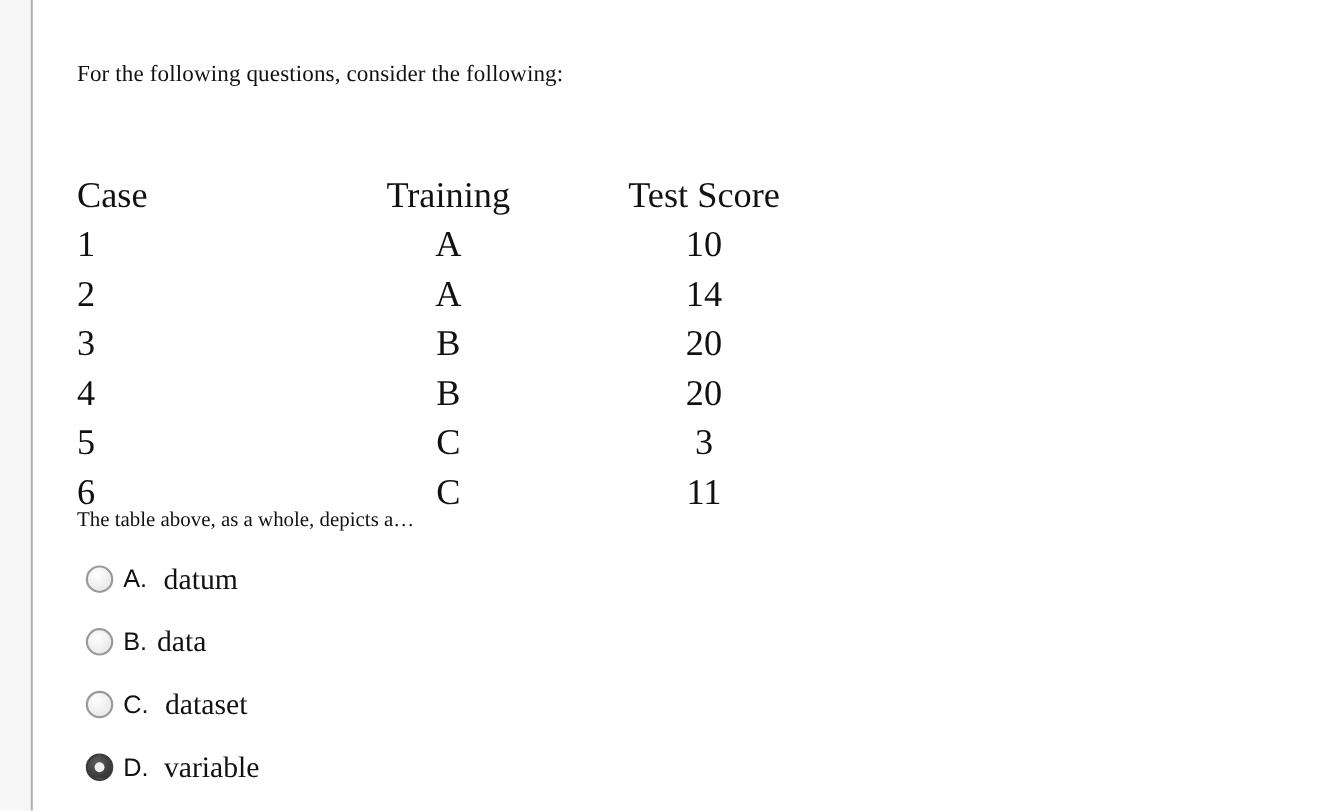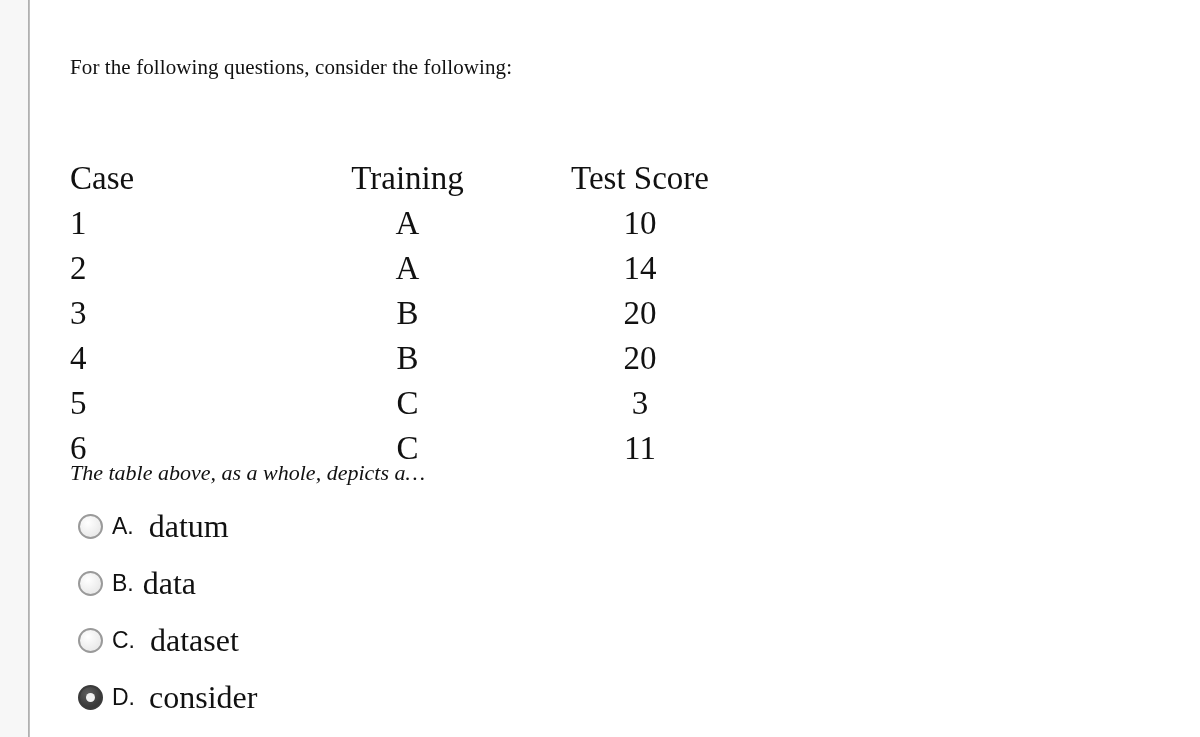--- a/index.html
+++ b/index.html
@@ -81,24 +81,23 @@
   }
   .col-case   { width: 225px; text-align: left;   padding-left: 0 !important; }
   .col-train  { width: 225px; text-align: center; }
   .col-score  { width: 240px; text-align: center; }
 
   
   #question-text {
     position: absolute;
     left: 0;
     top: 458px;
-    font-size: 22px;
+    font-size: 19px;
     line-height: 30px;
     white-space: nowrap;
-    font-style: italic;
   }
 
   
   #options-list {
     position: absolute;
     left: 8px;
     top: 498px;
     width: 600px;
   }
   .option-row {
@@ -135,21 +134,21 @@
     background: #f1f1f1;
   }
   .opt-letter {
     font-family: "Liberation Sans", "DejaVu Sans", sans-serif;
     font-size: 23px;
     margin-left: 9px;
     flex: 0 0 auto;
   }
   .opt-text {
     font-family: "Liberation Serif", "DejaVu Serif", serif;
-    font-size: 32px;
+    font-size: 27px;
     margin-left: 9px;
     flex: 0 0 auto;
   }
   .opt-row-a .opt-text { margin-left: 15px; }
   .opt-row-c .opt-text { margin-left: 15px; }
   .opt-row-d .opt-text { margin-left: 14px; }
 </style>
 </head>
 <body>
 
@@ -221,18 +220,18 @@
 
     <div class="option-row opt-row-c">
       <span class="radio off"></span>
       <span class="opt-letter">C.</span>
       <span class="opt-text">dataset</span>
     </div>
 
     <div class="option-row opt-row-d">
       <span class="radio on"></span>
       <span class="opt-letter">D.</span>
-      <span class="opt-text">consider</span>
+      <span class="opt-text">variable</span>
     </div>
 
   </div>
 
 </div>
 
 </body></html>

